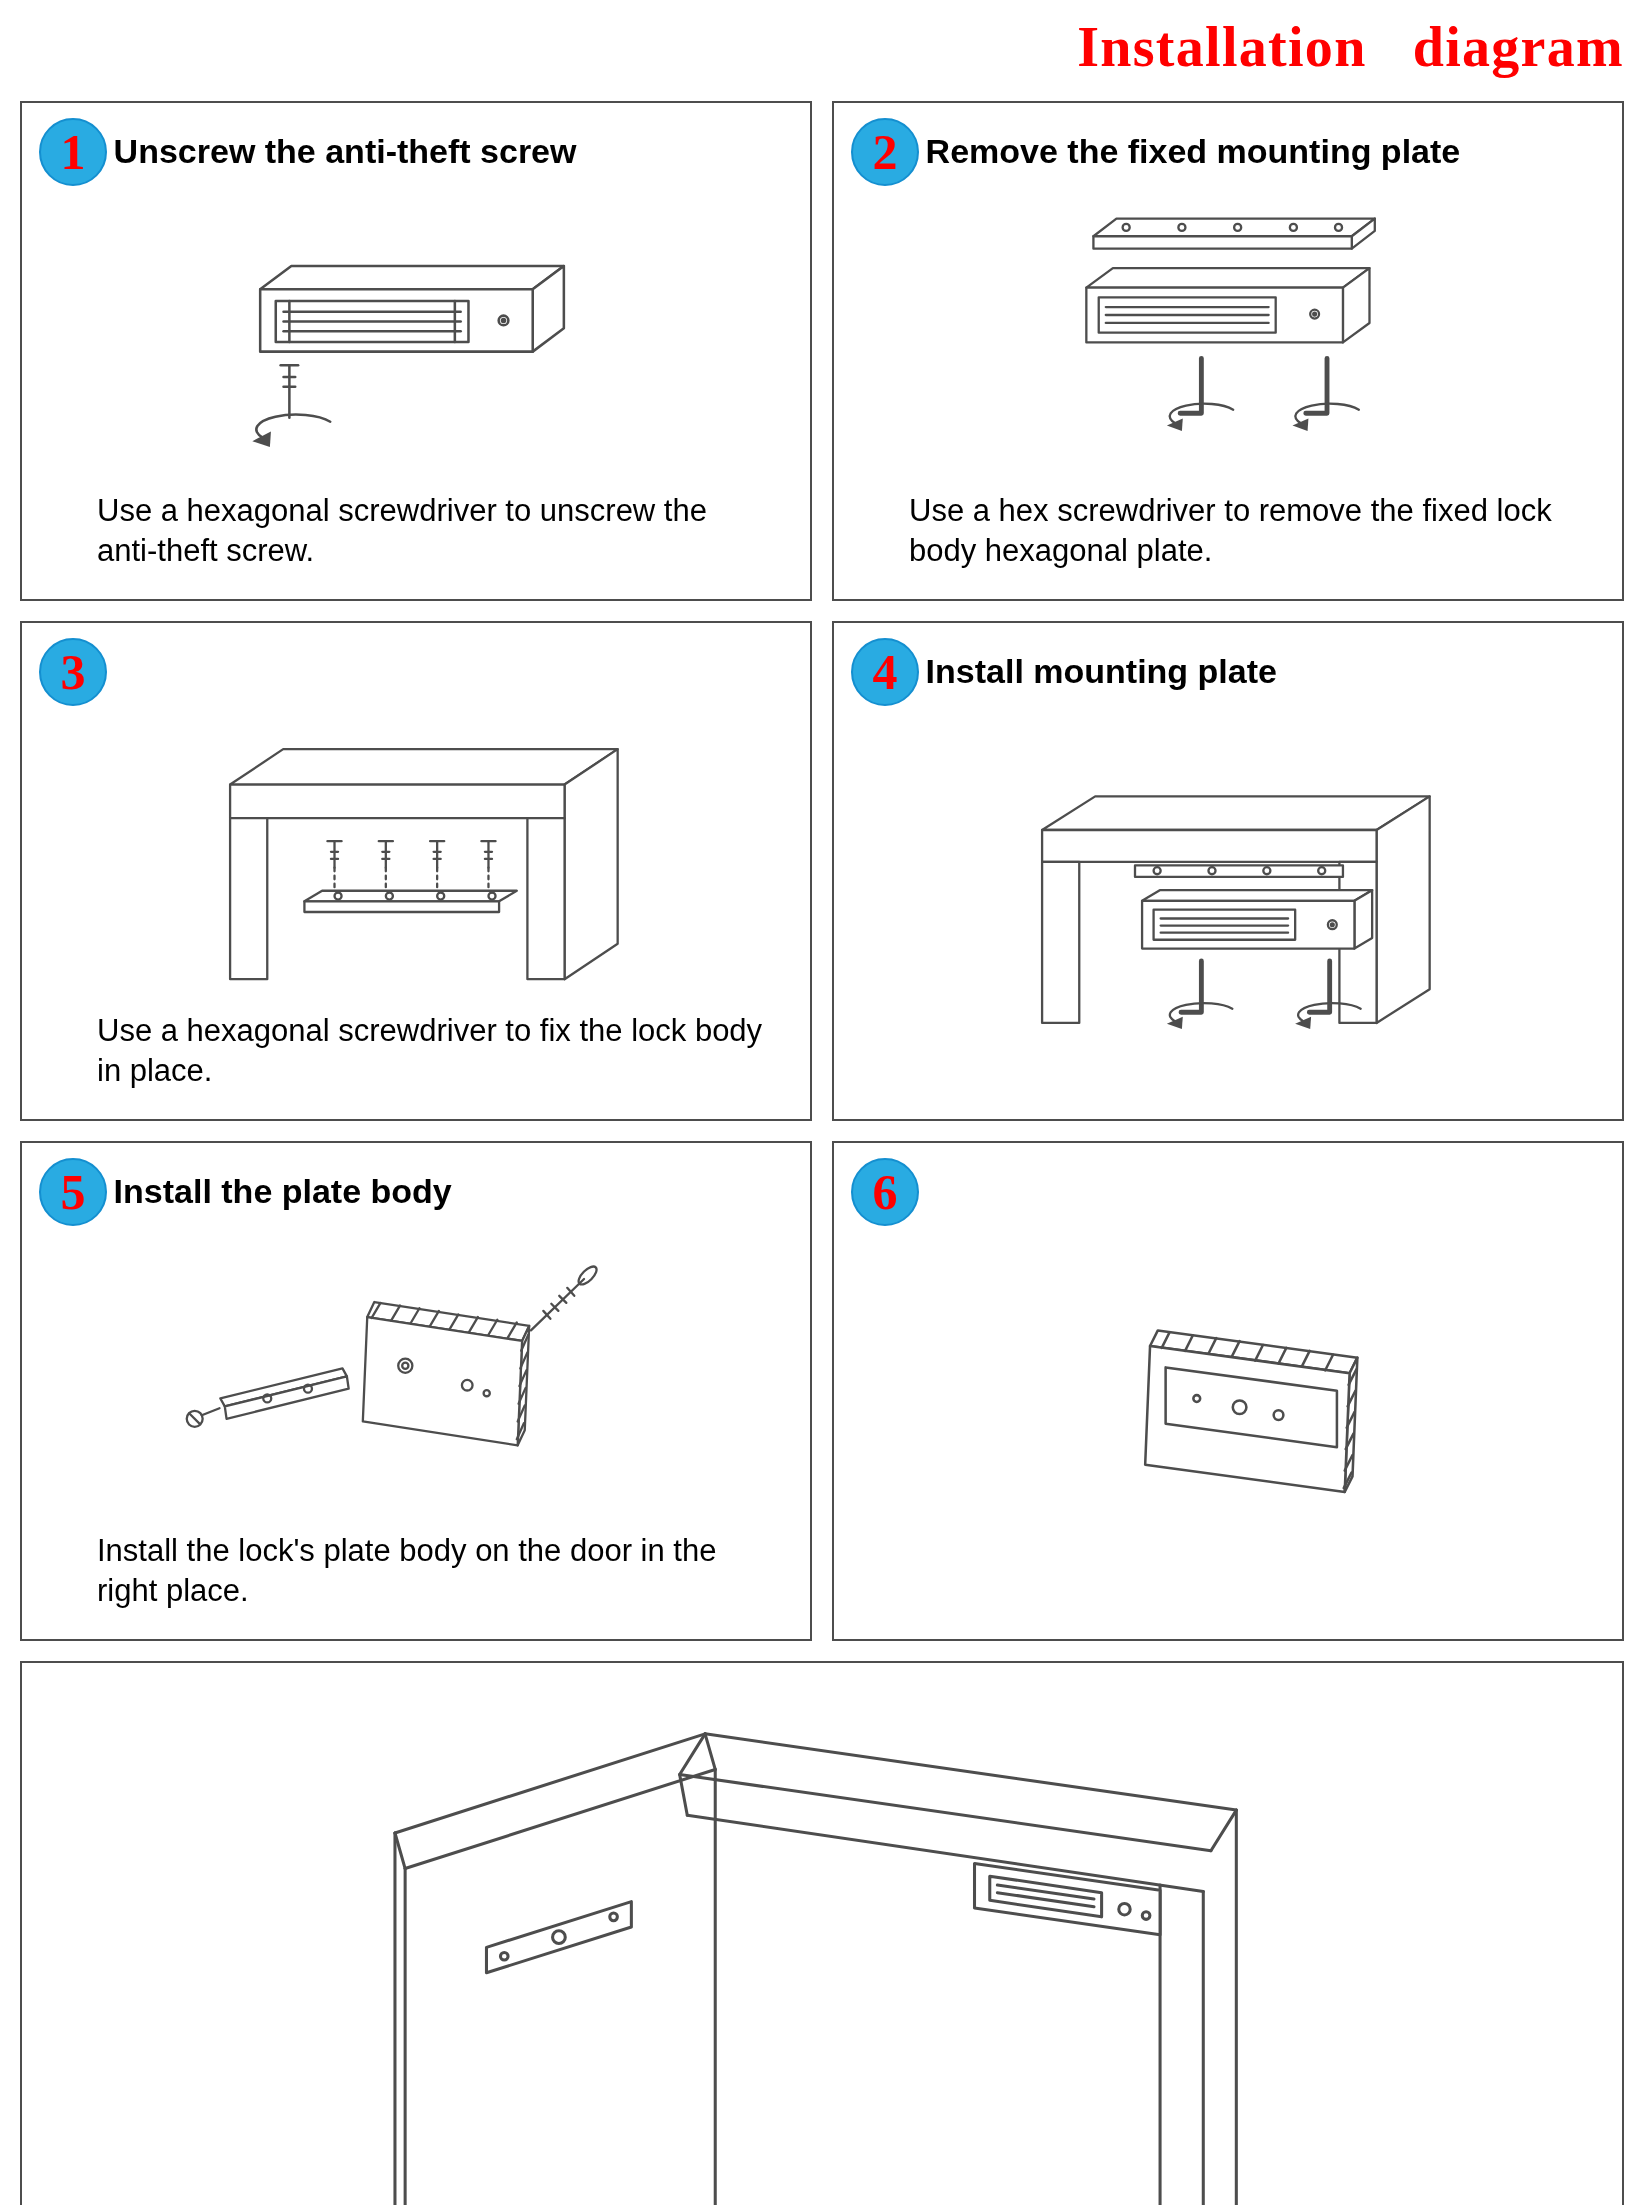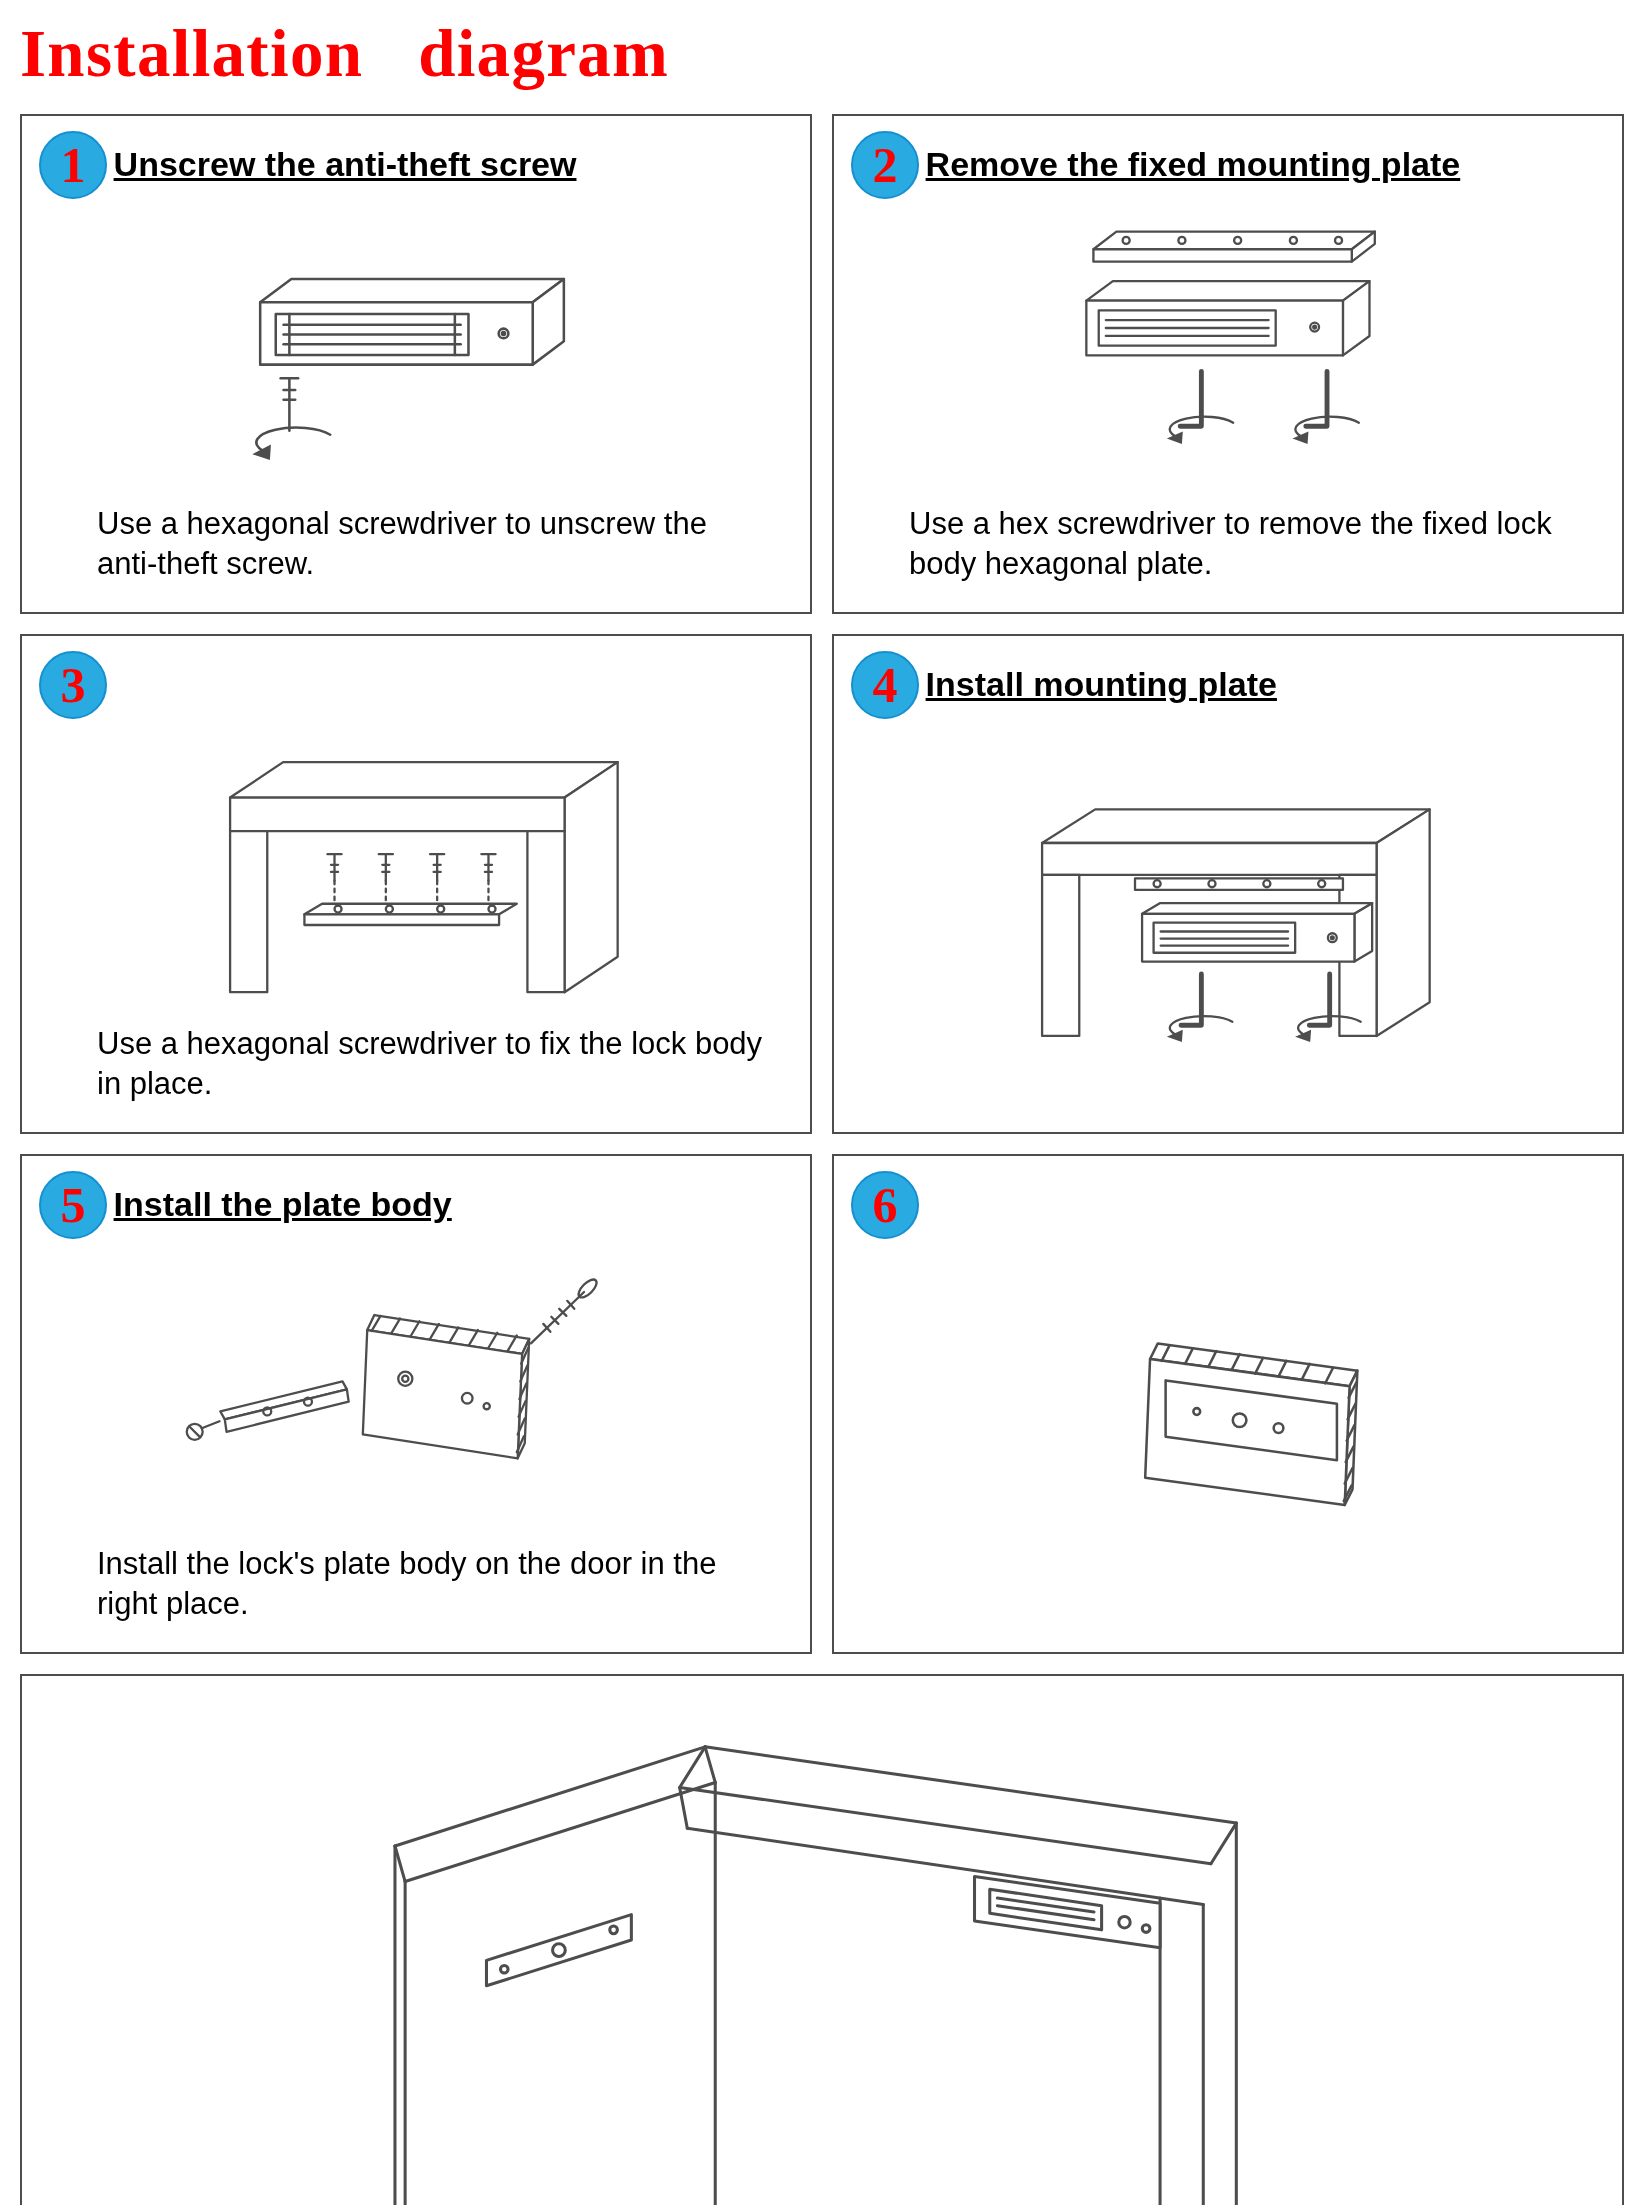--- a/index.html
+++ b/index.html
@@ -4,25 +4,25 @@
 <style>
   * { box-sizing: border-box; }
   html, body { margin: 0; padding: 0; background: #ffffff; }
   body {
     width: 1644px;
     font-family: "Liberation Sans", sans-serif;
     color: #000;
   }
   .page { width: 1644px; padding: 9.3px 20px 26.5px; }
   .title {
-    text-align: left;
+    text-align: right;
     color: #ff0000;
     font-family: "Liberation Serif", serif;
     font-weight: bold;
-    font-size: 67px;
+    font-size: 56px;
     word-spacing: 0.55em;
     margin: 5.3px 0 22.5px;
     letter-spacing: 1.3px;
   }
   .grid {
     display: grid;
     grid-template-columns: 1fr 1fr;
     gap: 20px;
   }
   .panel {
@@ -39,21 +39,20 @@
     background: #29abe2; border: 2.7px solid #148fd0;
     color: #ff0000;
     font-family: "Liberation Serif", serif;
     font-weight: bold; font-size: 50px;
     display: flex; align-items: center; justify-content: center;
     flex: 0 0 auto;
   }
   .heading {
     font-size: 34px; font-weight: bold; margin: 0;
     white-space: pre-wrap;
-    text-decoration: underline;
   }
   .illustration {
     flex: 1 1 auto;
     display: flex; align-items: center; justify-content: center;
     min-height: 0;
     padding: 6.6px 0;
   }
   .illustration svg { width: 96%; height: 100%; max-height: 292px; }
   .caption {
     font-size: 31px; font-weight: normal; line-height: 1.28;

